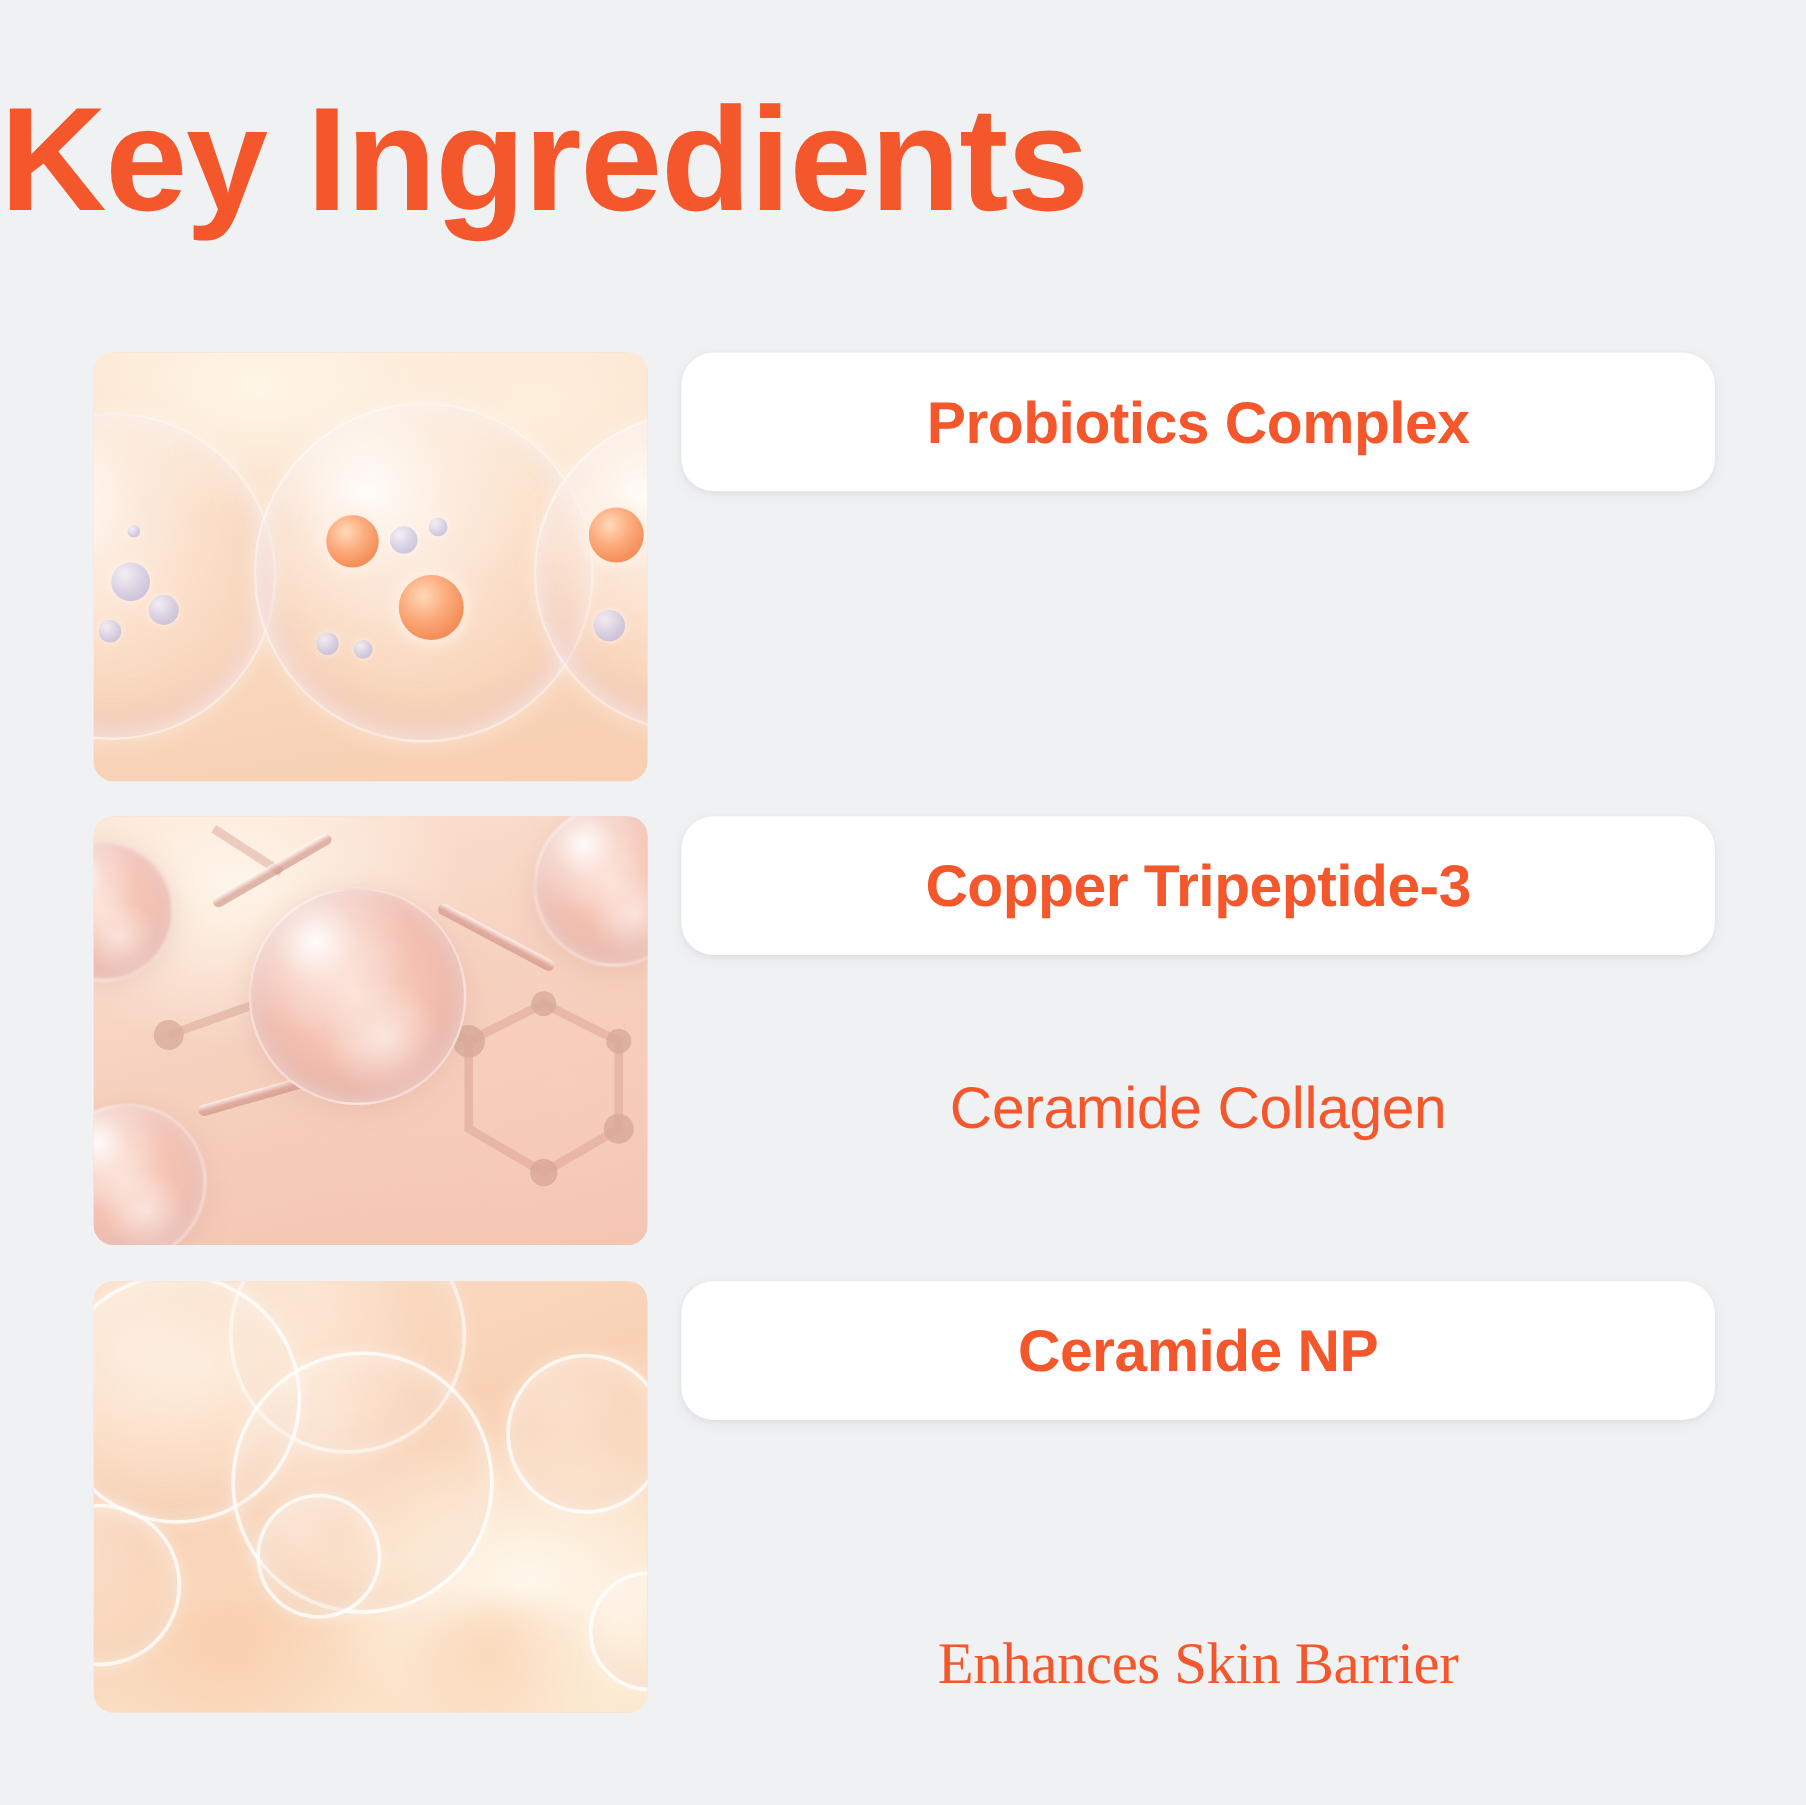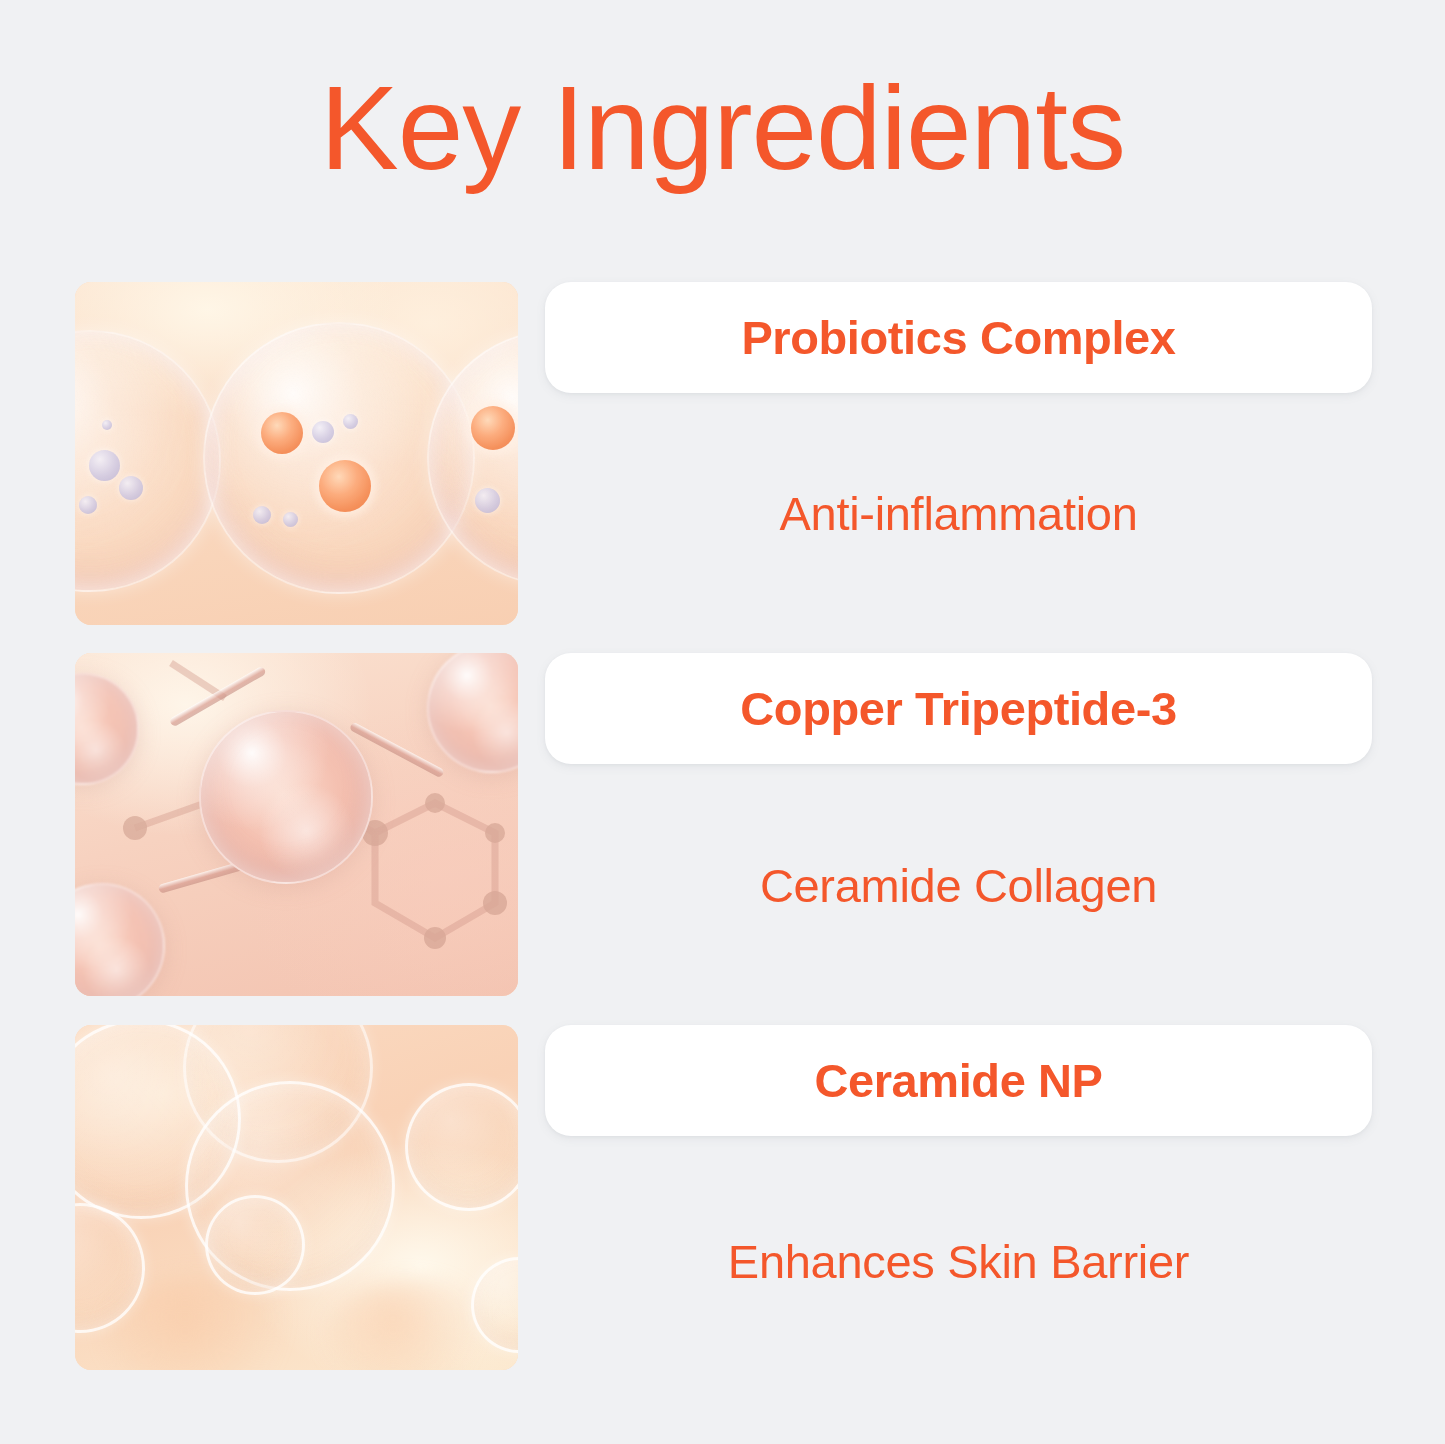--- a/index.html
+++ b/index.html
@@ -18,23 +18,23 @@
     height: 1444px;
     background: #F0F1F3;
   }
 
   
   .page-title {
     position: absolute;
     left: 0;
     top: 62px;
     width: 1445px;
-    text-align: center;
+    text-align: left;
     font-size: 118px;
-    font-weight: normal;
+    font-weight: bold;
     letter-spacing: -1px;
     color: #F4572B;
     line-height: 1.12;
     white-space: nowrap;
   }
 
   
   .row {
     position: absolute;
     left: 0;
@@ -209,21 +209,21 @@
     width: 827px;
     text-align: center;
     font-size: 47px;
     font-weight: normal;
     color: #F4572B;
     letter-spacing: -0.3px;
     white-space: nowrap;
   }
   .benefit-1 { top: 486px; }
   .benefit-2 { top: 858px; }
-  .benefit-3 { top: 1234px; }
+  .benefit-3 { top: 1304px; font-family: Liberation Serif, serif; }
 </style>
 </head>
 <body>
 
 <div class="page">
 
   <div class="page-title">Key Ingredients</div>
 
   <div class="row row-1">
 
@@ -245,21 +245,20 @@
         <div class="micro m8"></div>
         <div class="micro m9"></div>
       </div>
     </div>
 
     <div class="label-card">
       <span class="label-card-text">Probiotics Complex</span>
     </div>
   </div>
 
-  <div class="benefit benefit-1">Anti-inflammation</div>
 
   <div class="row row-2">
 
     <div class="thumb">
       <div class="thumb-inner img-molecule">
         <svg width="443" height="343" viewBox="0 0 443 343" style="position:absolute;inset:0;opacity:.55">
           <g stroke="#D2998B" stroke-width="7" fill="none" opacity="0.75">
             <path d="M300 180 L360 150 L420 180 L420 250 L360 285 L300 250 Z"></path>
             <path d="M60 175 L130 150 L190 185"></path>
             <path d="M300 180 L245 150"></path>

